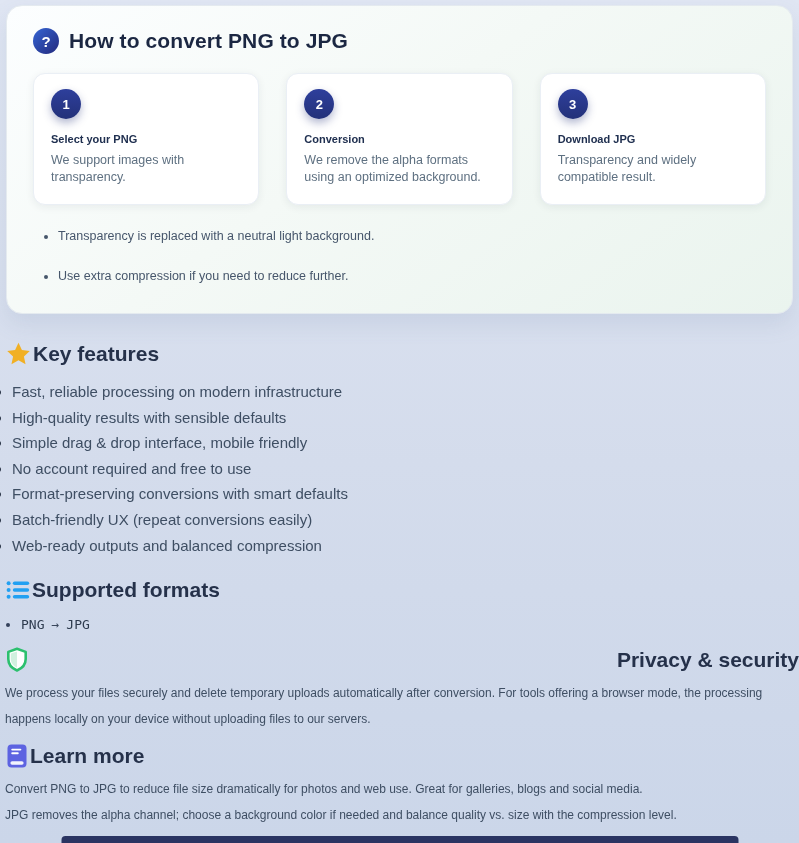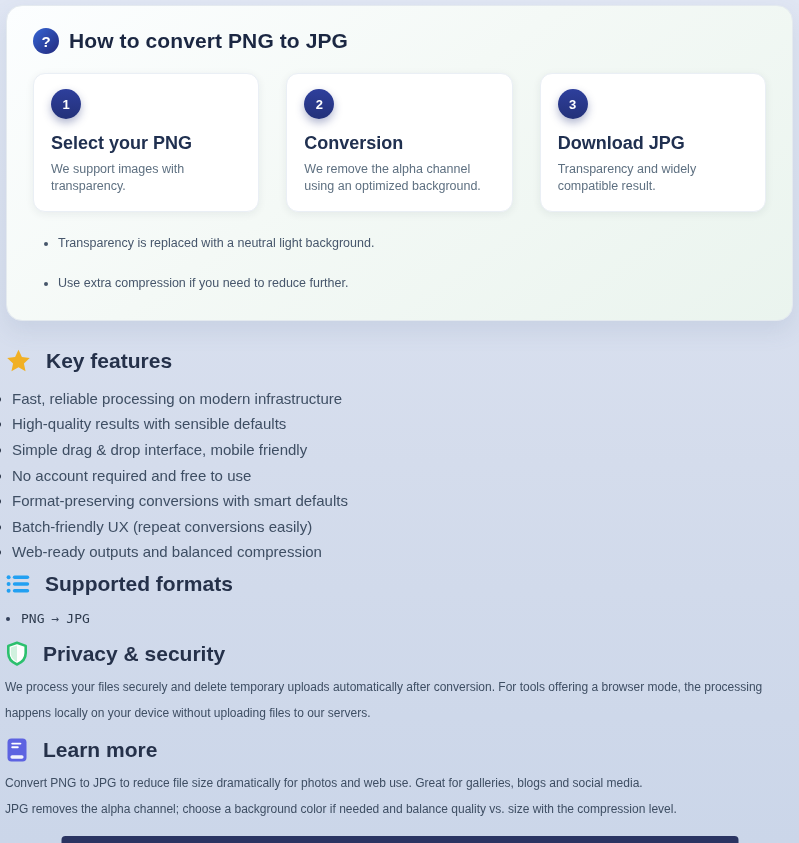--- a/index.html
+++ b/index.html
@@ -40,34 +40,34 @@
     min-height: 132px;
     box-shadow: 0 2px 8px rgba(30, 41, 59, 0.07);
   }
   .step-badge {
     width: 30px; height: 30px; border-radius: 50%;
     background: linear-gradient(180deg, #2e3f9c 0%, #233179 100%);
     color: #fff; font-size: 13px; font-weight: 700;
     display: flex; align-items: center; justify-content: center;
     box-shadow: 0 4px 9px rgba(35, 49, 121, 0.35);
   }
-  .step-title { margin-top: 14px; font-size: 18px; font-weight: 700; color: #203050; }
+  .step-title { margin-top: 14px; font-size: 11px; font-weight: 700; color: #203050; }
   .step-desc { margin-top: 7px; font-size: 12.5px; color: #5e7081; line-height: 1.35; }
 
   .notes { margin: 24px 0 0; padding-left: 25px; list-style: disc; }
   .notes li { font-size: 12.5px; color: #46566b; margin-bottom: 26px; }
   .notes li::marker { color: #46566b; }
   .notes li:last-child { margin-bottom: 4px; }
 
   
-  .section-heading { display: flex; align-items: center; gap: 14px; padding-left: 5px; }
+  .section-heading { display: flex; align-items: center; gap: 1px; padding-left: 5px; }
   .section-heading .heading-text { font-size: 21px; font-weight: 700; color: #25314a; }
   .mt-keyfeat  { margin-top: 27px; }
-  .mt-formats  { margin-top: 7px; }
-  .mt-privacy  { margin-top: 14px; }
+  .mt-formats  { margin-top: 20px; }
+  .mt-privacy  { margin-top: 14px; justify-content: space-between; }
   .mt-learn    { margin-top: 11px; }
   .icon-box { display: flex; align-items: center; justify-content: center; flex: 0 0 auto; }
 
   .features { margin: 12px 0 0; padding-left: 12px; list-style: disc; }
   .features li { font-size: 15px; color: #3e4e63; line-height: 25.6px; }
   .features li::marker { color: #2b3648; }
 
   .formats-list { margin: 15px 0 0; padding-left: 21px; list-style: disc; }
   .formats-list li { font-size: 13px; color: #33405a; line-height: 16px; }
   .formats-list .fmt { font-family: "DejaVu Sans Mono", "Liberation Mono", monospace; font-size: 13px; color: #2e3b4e; }
@@ -95,21 +95,21 @@
 
   <div class="steps">
     <div class="step-card">
       <div class="step-badge">1</div>
       <div class="step-title">Select your PNG</div>
       <div class="step-desc">We support images with transparency.</div>
     </div>
     <div class="step-card">
       <div class="step-badge">2</div>
       <div class="step-title">Conversion</div>
-      <div class="step-desc">We remove the alpha channel using an optimized background.</div>
+      <div class="step-desc">We remove the alpha formats using an optimized background.</div>
     </div>
     <div class="step-card">
       <div class="step-badge">3</div>
       <div class="step-title">Download JPG</div>
       <div class="step-desc">Transparency and widely compatible result.</div>
     </div>
   </div>
 
   <ul class="notes">
     <li>Transparency is replaced with a neutral light background.</li>

